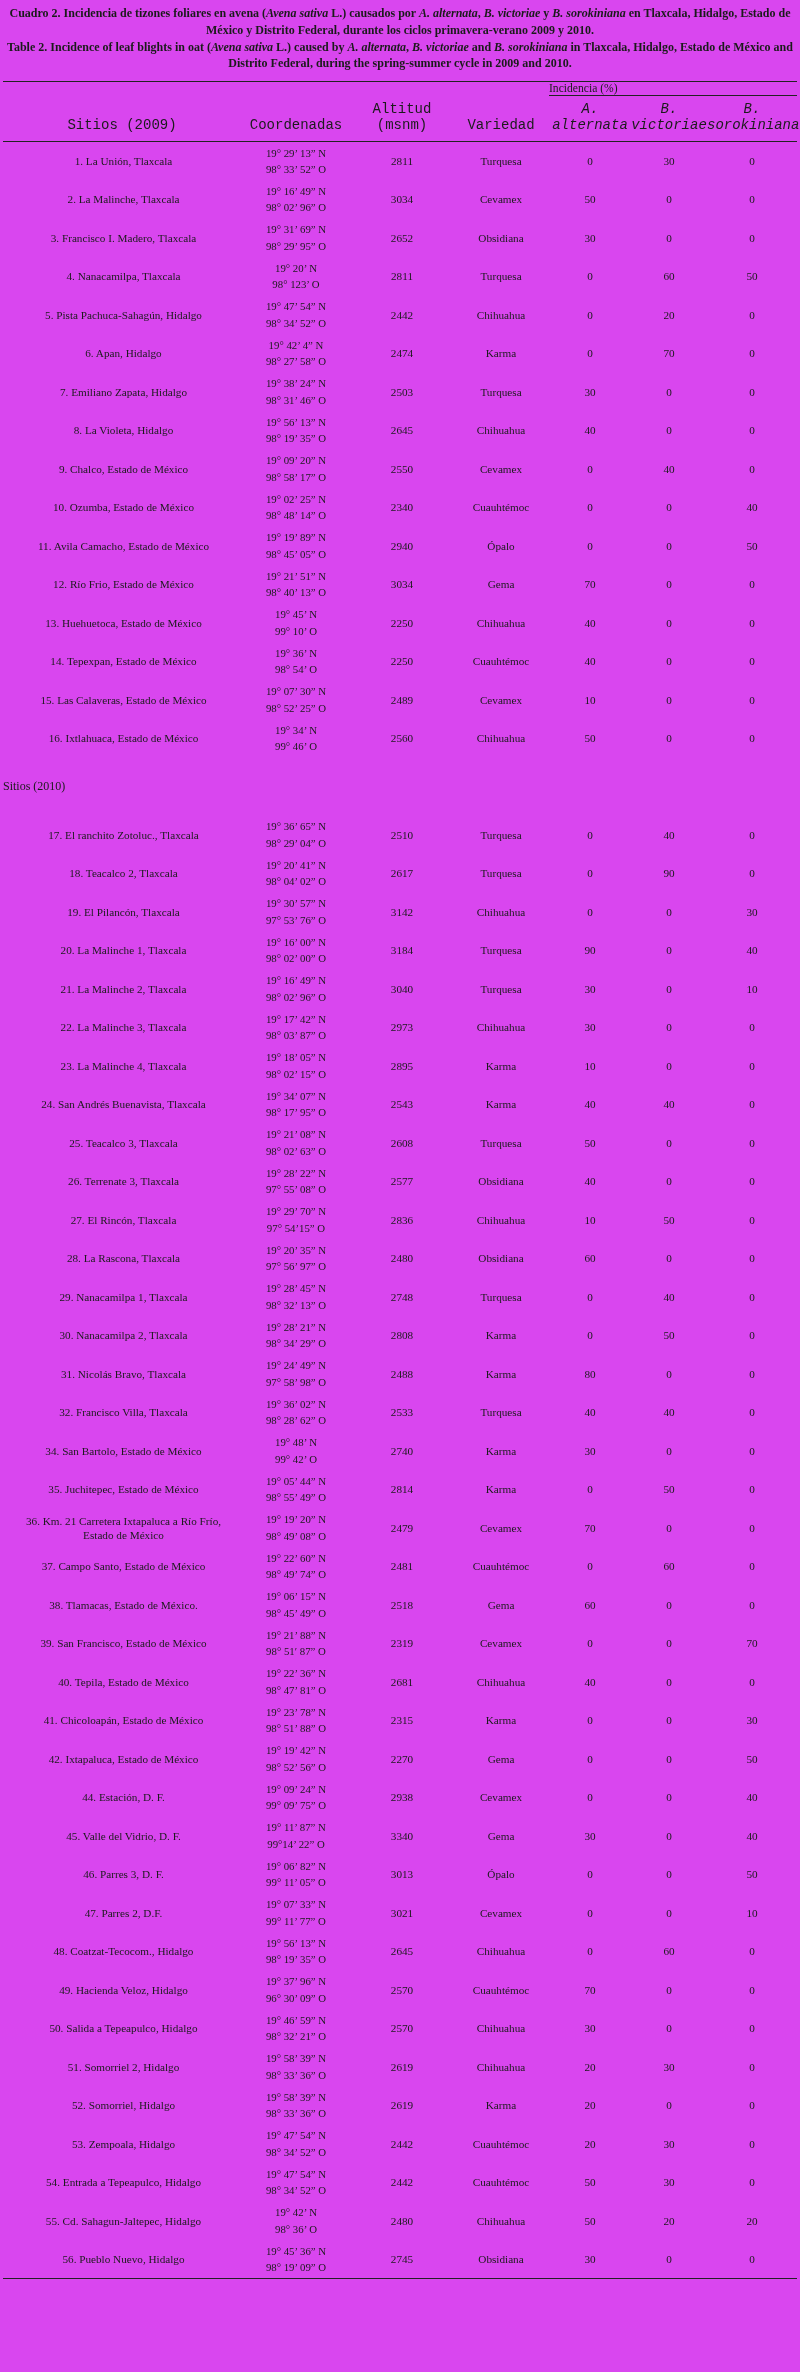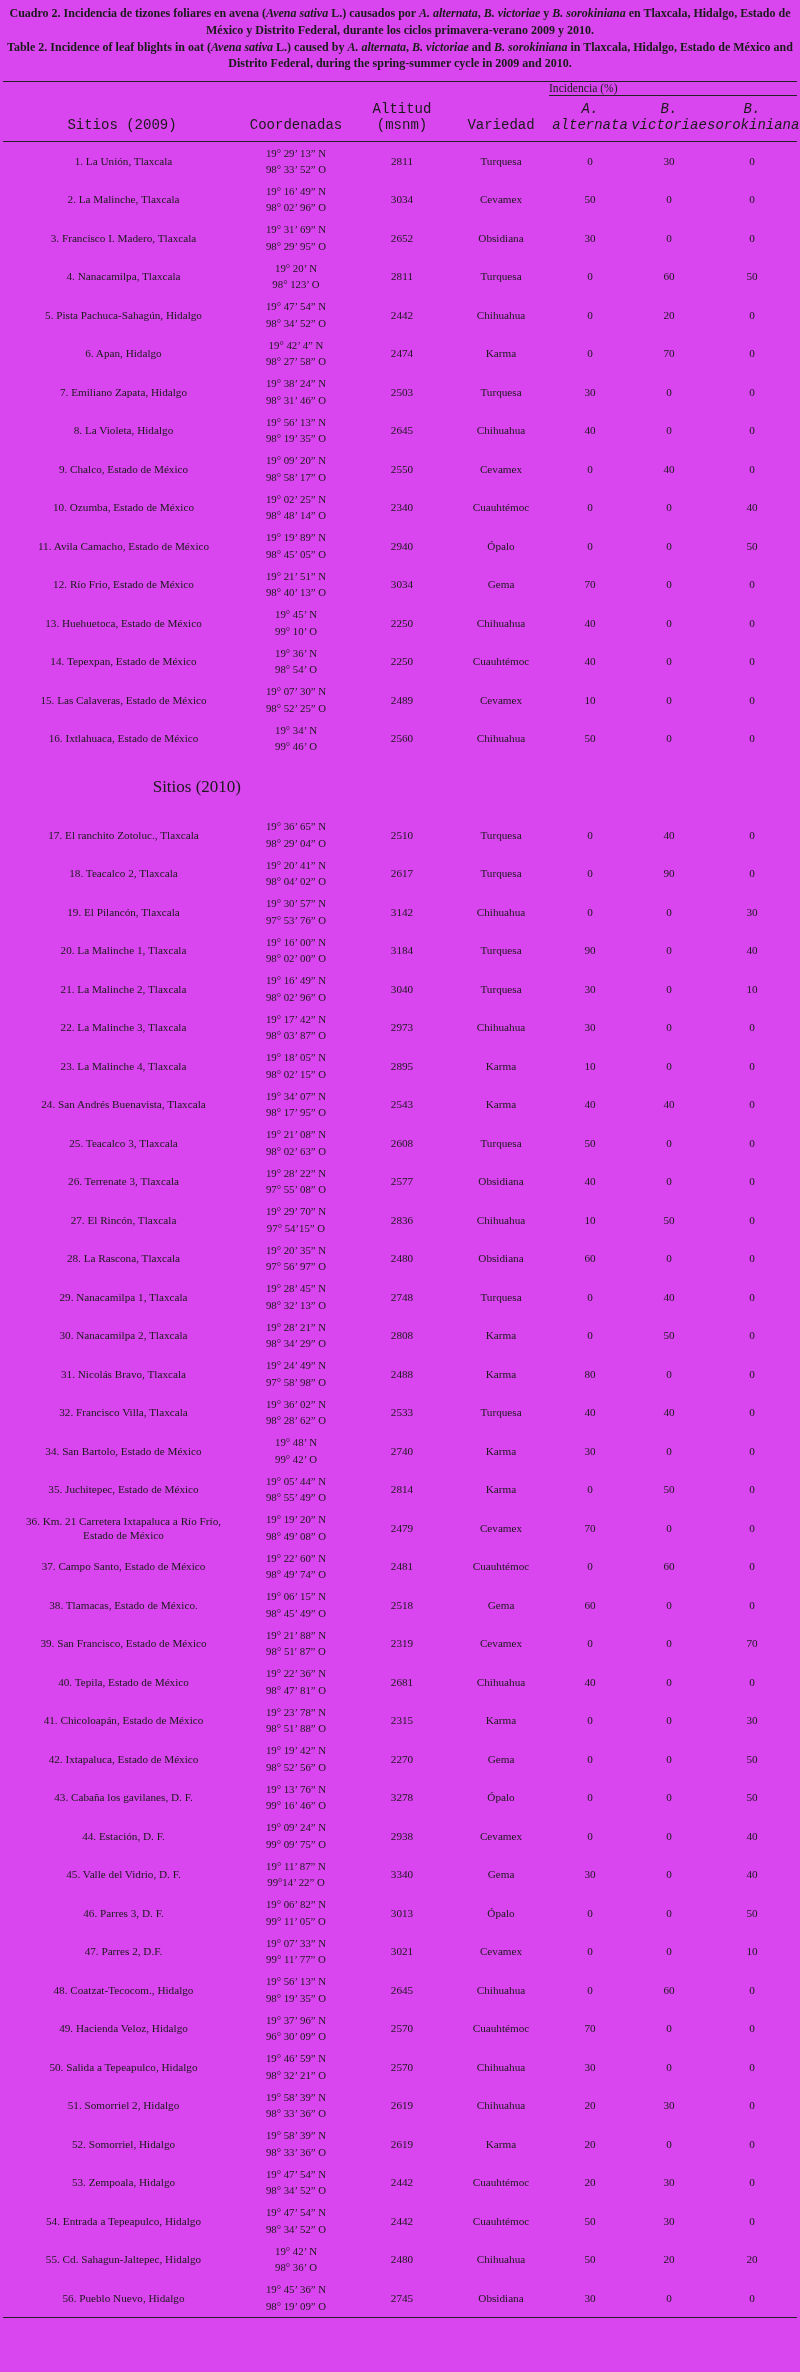--- a/index.html
+++ b/index.html
@@ -28,21 +28,21 @@
     padding:5px 0 8px 0;vertical-align:bottom;
     border-bottom:1.4px solid #222;
     font-family:Liberation Mono, monospace;
   }
   thead th.sp{font-style:italic;}
   tbody td{font-size:11.2px;text-align:center;vertical-align:middle;padding:0;}
   tr.data{height:38.5px;}
   td.site-cell{text-align:center;padding-left:7px;padding-right:4px;line-height:14px;}
   td.coords-cell div{font-size:10.8px;line-height:16.5px;white-space:nowrap;}
   tr.section td{height:58px;vertical-align:middle;}
-  .section-label{width:238px;text-align:right;font-size:17px;}
+  .section-label{width:238px;text-align:left;font-size:12px;}
 </style>
 </head>
 <body>
 
 <div class="page">
   <div class="titles">
       <p class="title"><span>Cuadro 2. Incidencia de tizones foliares en avena (</span><span class="it">Avena sativa</span><span> L.) causados por </span><span class="it">A. alternata</span><span>, </span><span class="it">B. victoriae</span><span> y </span><span class="it">B. sorokiniana</span><span> en Tlaxcala, Hidalgo, Estado de México y Distrito Federal, durante los ciclos primavera-verano 2009 y 2010.</span></p>
       <p class="title"><span>Table 2. Incidence of leaf blights in oat (</span><span class="it">Avena sativa</span><span> L.) caused by </span><span class="it">A. alternata</span><span>, </span><span class="it">B. victoriae</span><span> and </span><span class="it">B. sorokiniana</span><span> in Tlaxcala, Hidalgo, Estado de México and Distrito Federal, during the spring-summer cycle in 2009 and 2010.</span></p>
     </div>
 
@@ -567,32 +567,20 @@
             <div>19° 19’ 42” N</div>
             <div>98° 52’ 56” O</div>
           </td>
           <td class="alt-cell">2270</td>
           <td class="variety-cell">Gema</td>
           <td class="num-cell">0</td>
           <td class="num-cell">0</td>
           <td class="num-cell">50</td>
         </tr>
         <tr class="data">
-          <td class="site-cell">43. Cabaña los gavilanes, D. F.</td>
-          <td class="coords-cell">
-            <div>19° 13’ 76” N</div>
-            <div>99° 16’ 46” O</div>
-          </td>
-          <td class="alt-cell">3278</td>
-          <td class="variety-cell">Ópalo</td>
-          <td class="num-cell">0</td>
-          <td class="num-cell">0</td>
-          <td class="num-cell">50</td>
-        </tr>
-        <tr class="data">
           <td class="site-cell">44. Estación, D. F.</td>
           <td class="coords-cell">
             <div>19° 09’ 24” N</div>
             <div>99° 09’ 75” O</div>
           </td>
           <td class="alt-cell">2938</td>
           <td class="variety-cell">Cevamex</td>
           <td class="num-cell">0</td>
           <td class="num-cell">0</td>
           <td class="num-cell">40</td>

